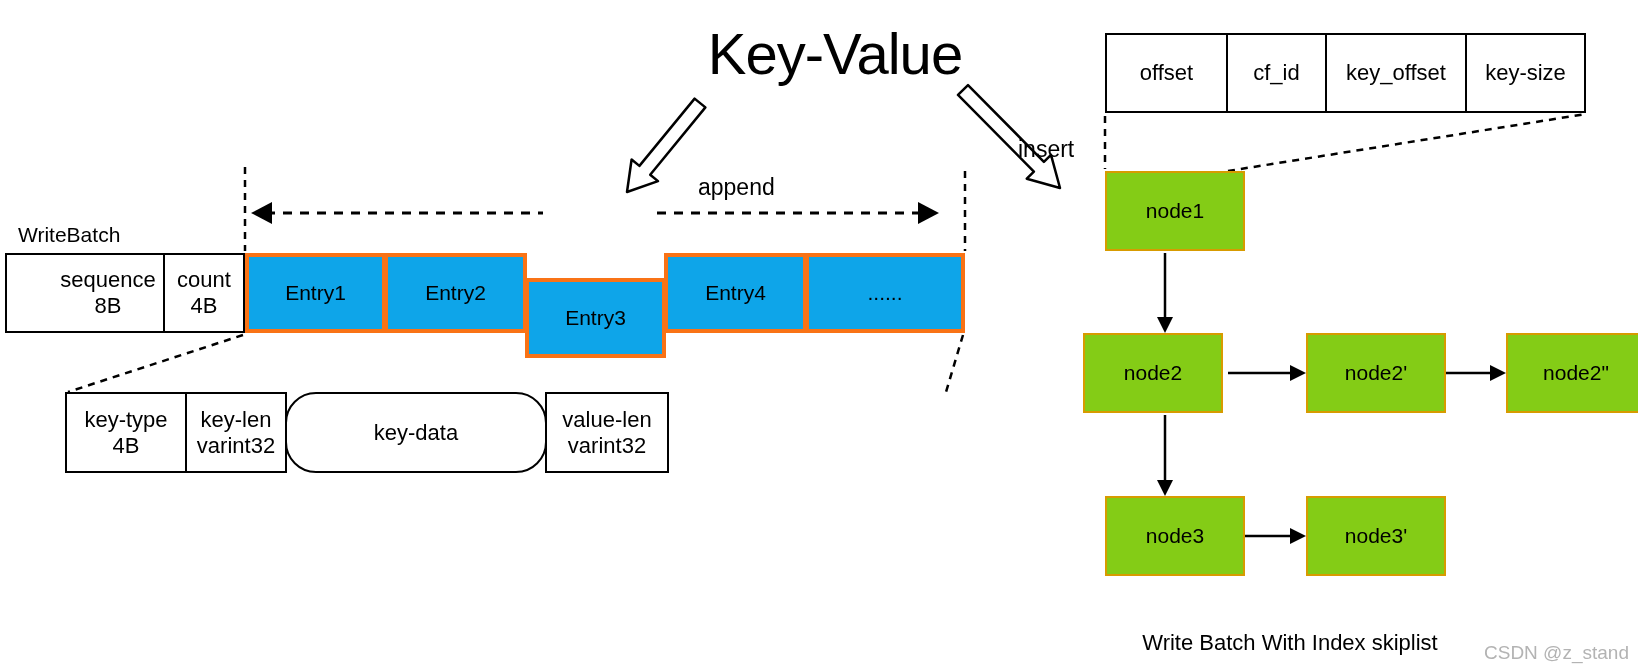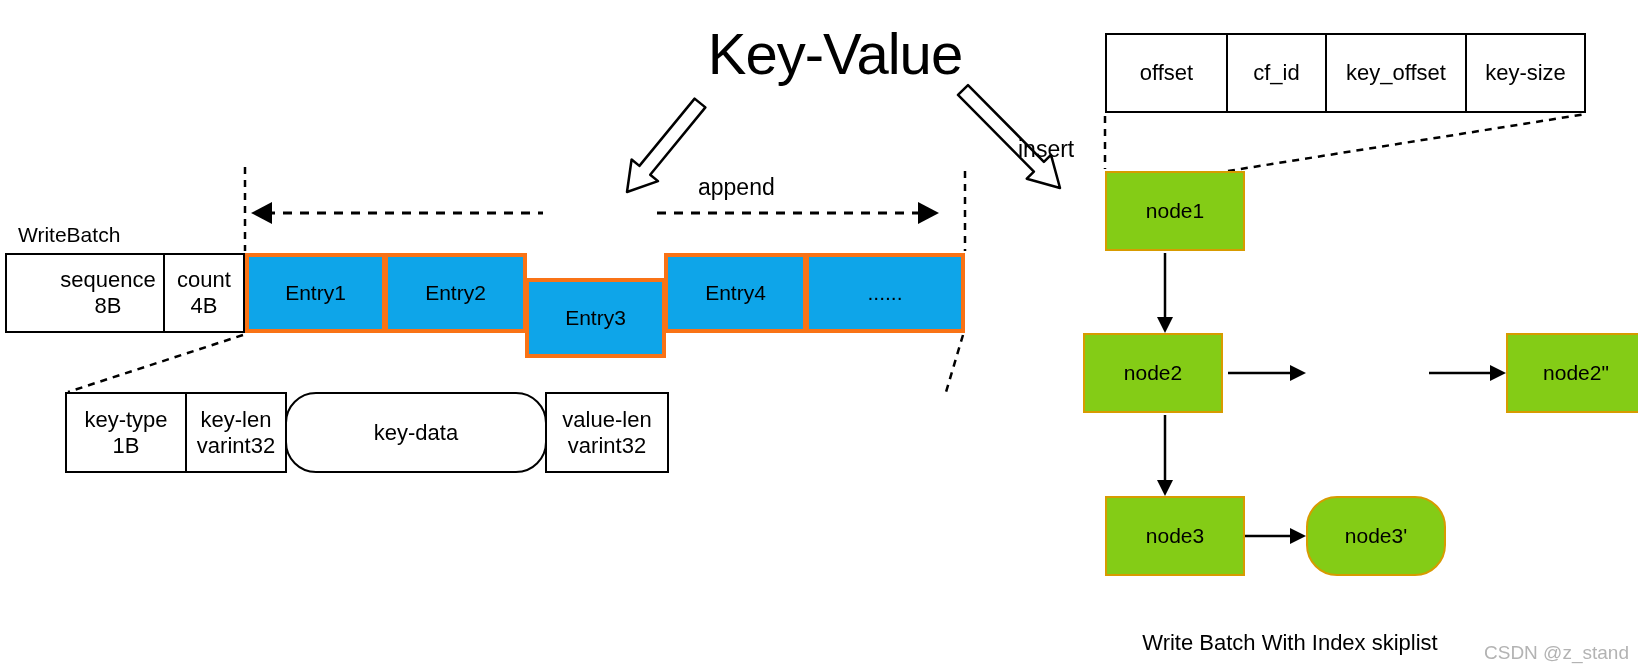--- a/index.html
+++ b/index.html
@@ -102,34 +102,35 @@
   <div class="abs cell" style="left:163px;top:253px;width:82px;height:80px;">count
 4B</div>
 
   <div class="abs cell orange" style="left:245px;top:253px;width:141px;height:80px;">Entry1</div>
   <div class="abs cell orange" style="left:384px;top:253px;width:143px;height:80px;">Entry2</div>
   <div class="abs cell orange" style="left:525px;top:253px;width:141px;height:80px;margin-top:25px;">Entry3</div>
   <div class="abs cell orange" style="left:664px;top:253px;width:143px;height:80px;">Entry4</div>
   <div class="abs cell orange" style="left:805px;top:253px;width:160px;height:80px;">......</div>
 
   <div class="abs cell" style="left:65px;top:392px;width:122px;height:81px;">key-type
-1B</div>
+4B</div>
   <div class="abs cell" style="left:185px;top:392px;width:102px;height:81px;">key-len
 varint32</div>
   <div class="abs cell" style="left:285px;top:392px;width:262px;height:81px;border-radius:31px;">key-data</div>
   <div class="abs cell" style="left:545px;top:392px;width:124px;height:81px;">value-len
 varint32</div>
 
   <div class="abs cell" style="left:1105px;top:33px;width:123px;height:80px;">offset</div>
   <div class="abs cell" style="left:1226px;top:33px;width:101px;height:80px;">cf_id</div>
   <div class="abs cell" style="left:1325px;top:33px;width:142px;height:80px;">key_offset</div>
   <div class="abs cell" style="left:1465px;top:33px;width:121px;height:80px;">key-size</div>
 
   <div class="node" style="left:1105px;top:171px;">node1</div>
   <div class="node" style="left:1055px;top:333px;margin-left:28px;">node2</div>
+  <div class="node" style="left:1306px;top:333px;">node2'</div>
   <div class="node" style="left:1506px;top:333px;">node2"</div>
   <div class="node" style="left:1105px;top:496px;">node3</div>
-  <div class="node" style="left:1306px;top:496px;border-radius:31px;">node3'</div>
+  <div class="node" style="left:1306px;top:496px;">node3'</div>
 
   <div class="abs caption">Write Batch With Index skiplist</div>
   <div class="abs watermark">CSDN @z_stand</div>
 
 </div>
 
 </body></html>

